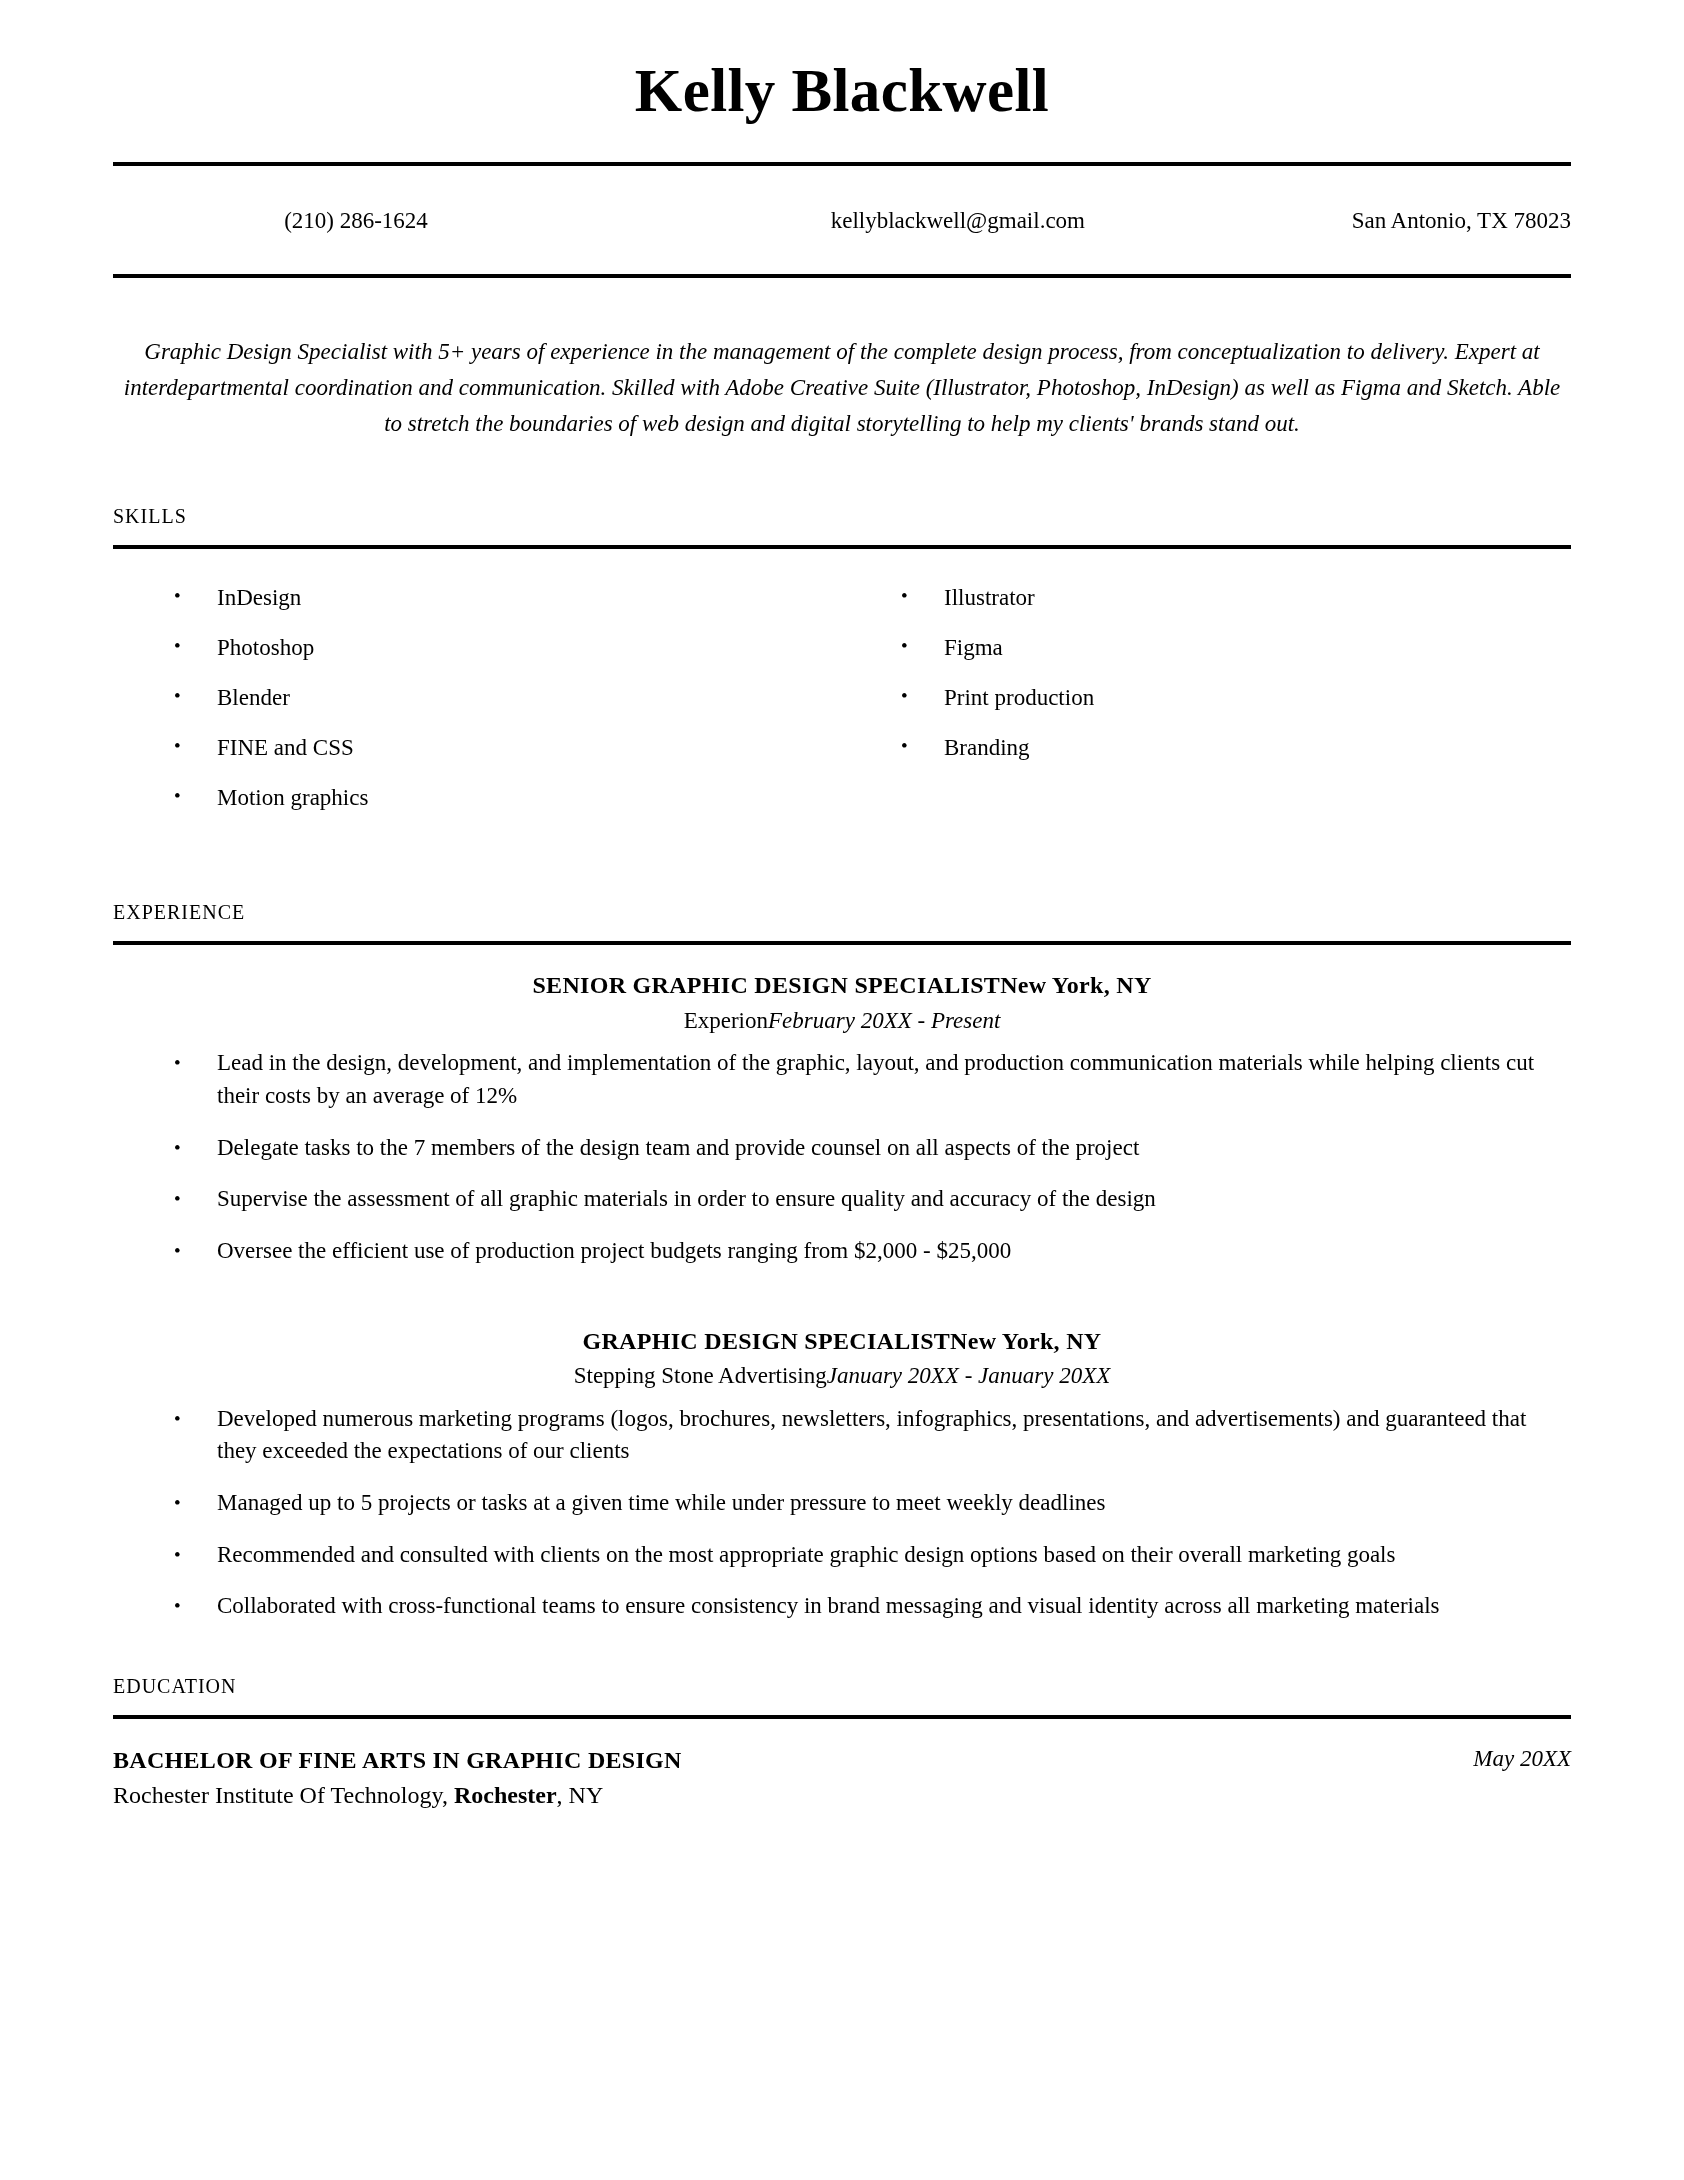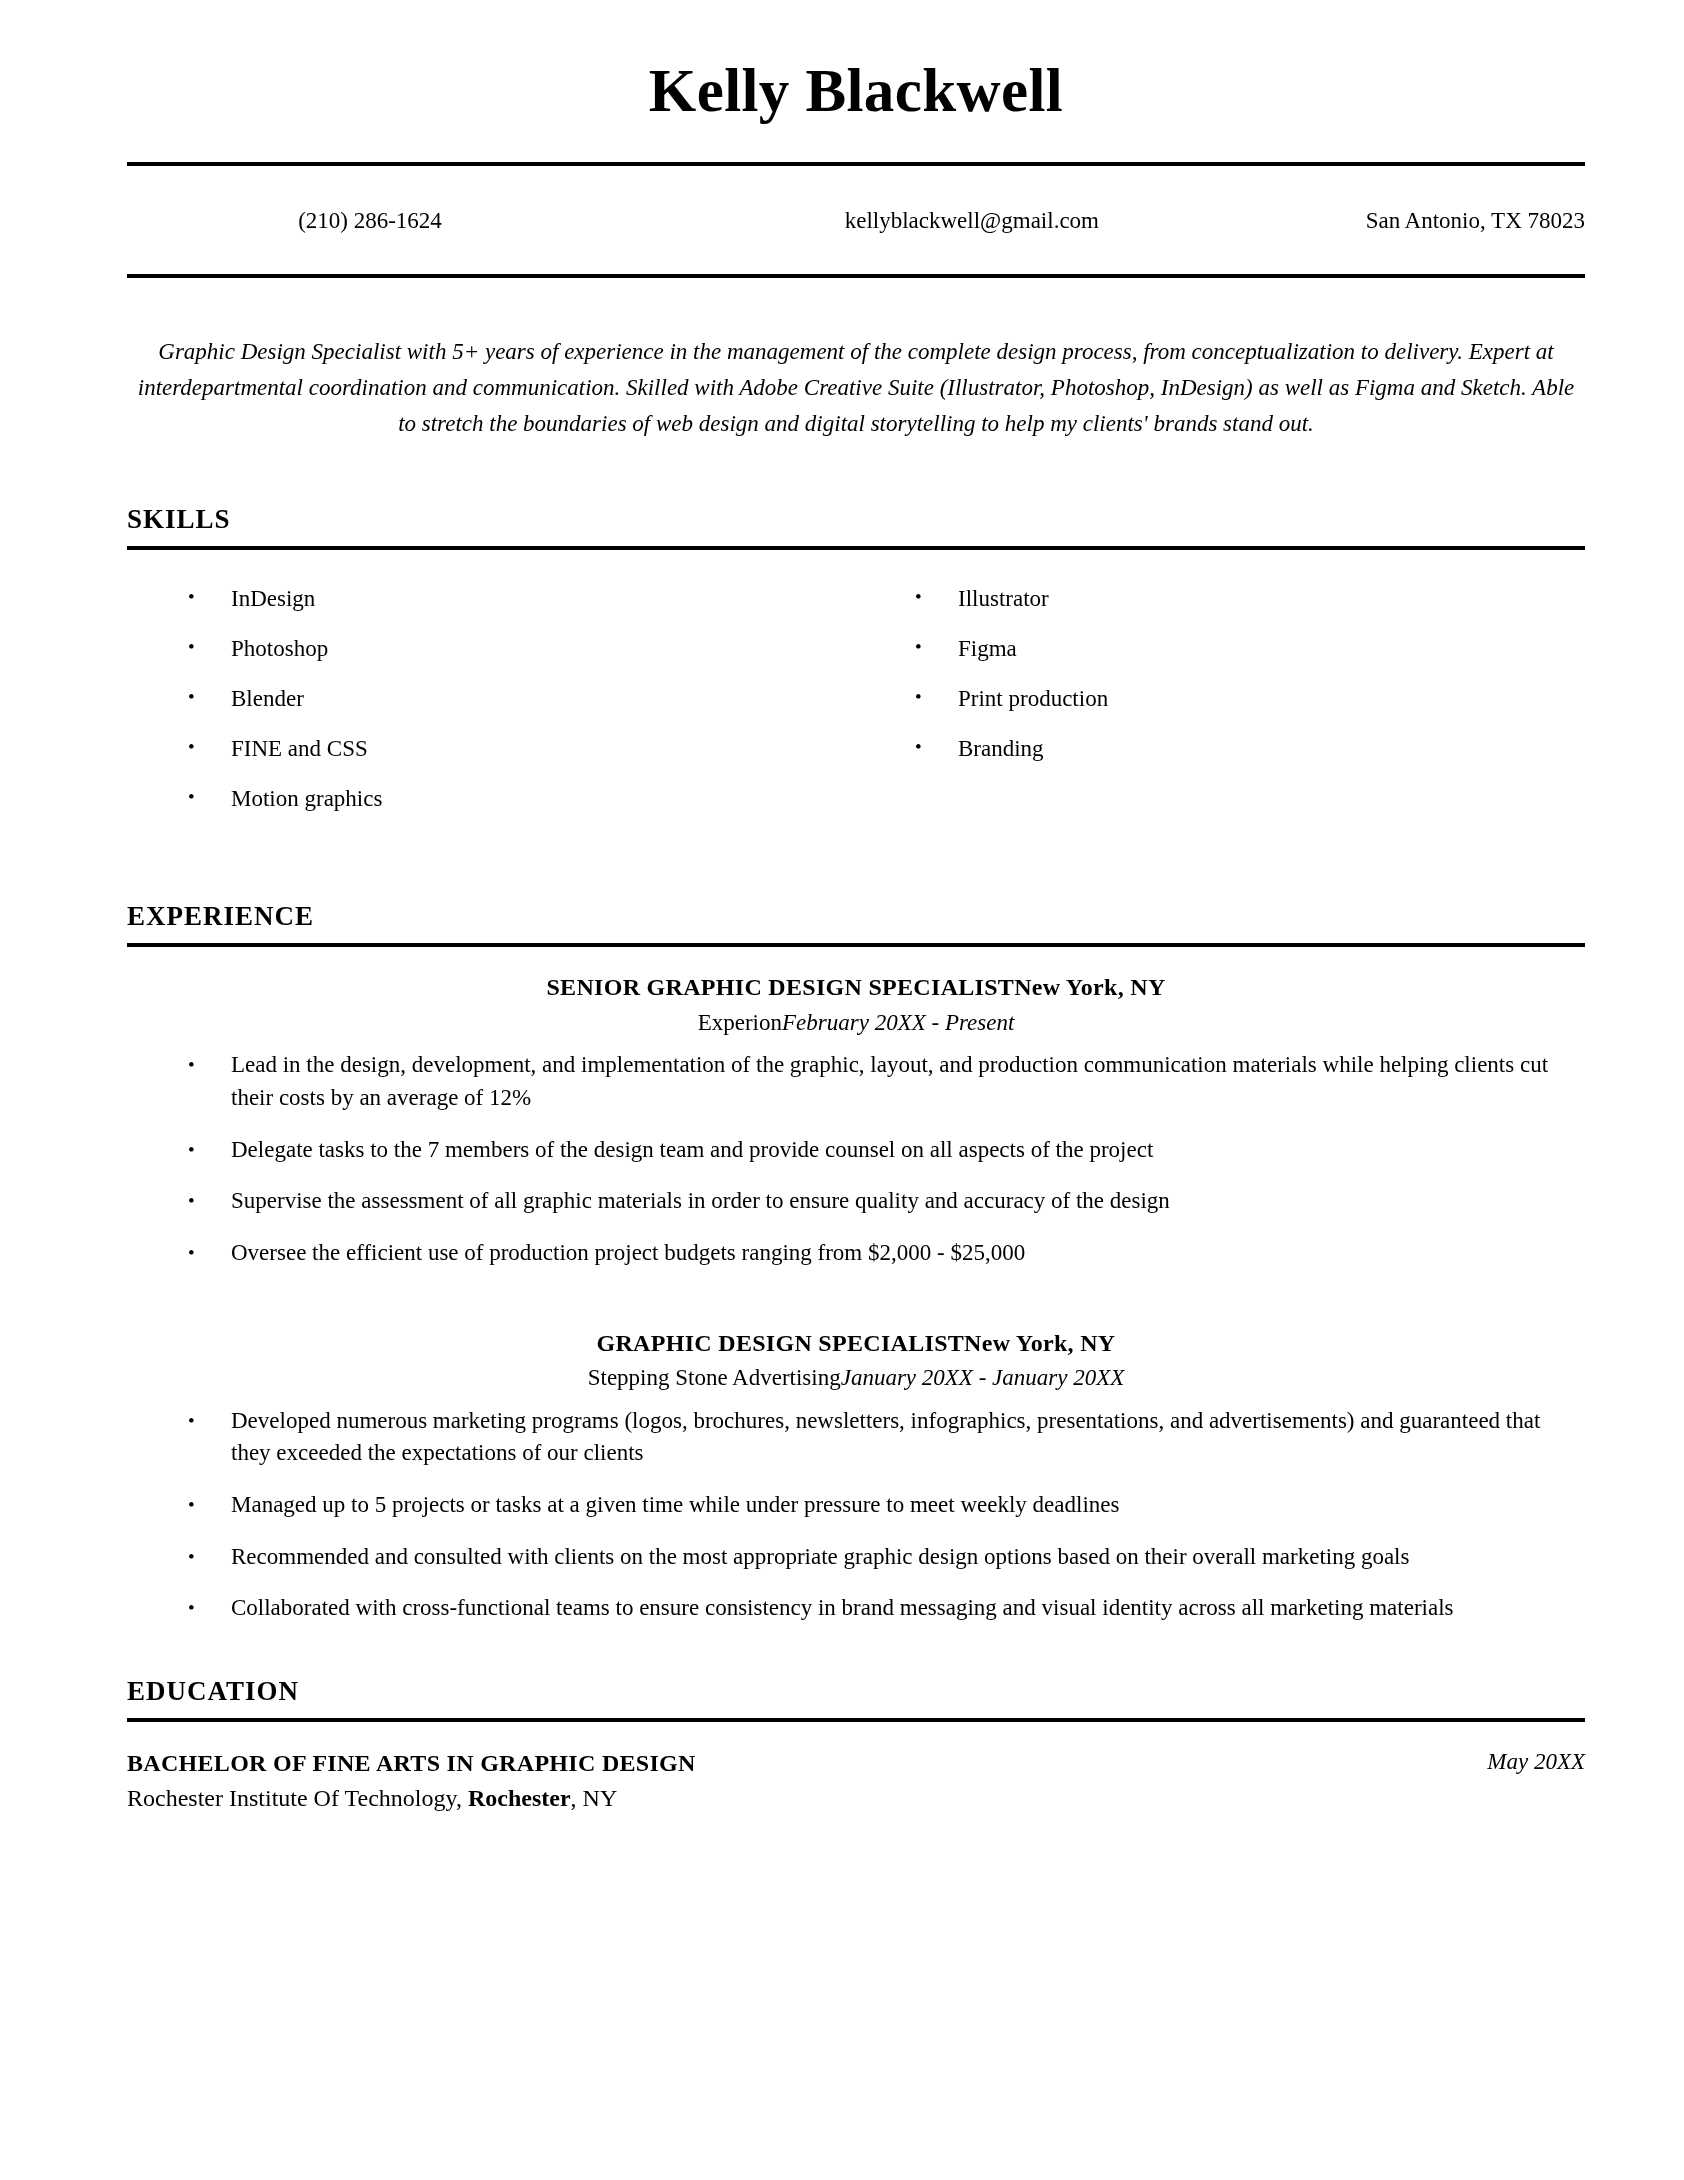--- a/index.html
+++ b/index.html
@@ -15,21 +15,21 @@
   .page {
     position: relative;
     width: 1685px;
     height: 2181px;
     background: #ffffff;
     padding: 0;
     overflow: hidden;
   }
   .inner {
     position: absolute;
-    left: 127px;
+    left: 113px;
     top: 0;
     width: 1458px;
   }
 
   
   .name {
     text-align: center;
     font-size: 61px;
     font-weight: bold;
     letter-spacing: 0.4px;
@@ -64,25 +64,25 @@
     font-style: italic;
     font-size: 23px;
     line-height: 1.58;
     text-align: center;
     padding: 56px 6.8px 0 6.8px;
   }
 
   
   .section { margin-top: 0; }
   .section-title {
-    font-size: 27px;
-    font-weight: bold;
+    font-size: 20px;
+    font-weight: normal;
     letter-spacing: 1px;
     line-height: 1.0;
-    padding-bottom: 13px;
+    padding-bottom: 19px;
   }
   .sec-skills    { margin-top: 63px; }
   .sec-exp       { margin-top: 70px; }
   .sec-edu       { margin-top: 53px; }
 
   
   .skills-wrap {
     display: flex;
     padding-top: 33px;
   }

